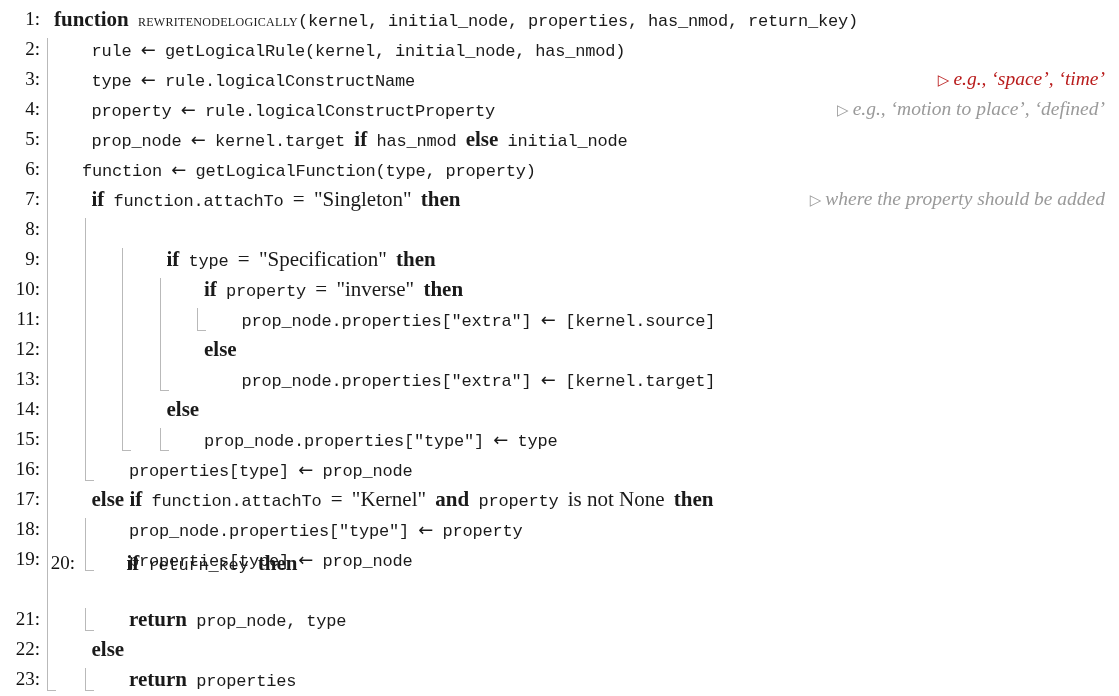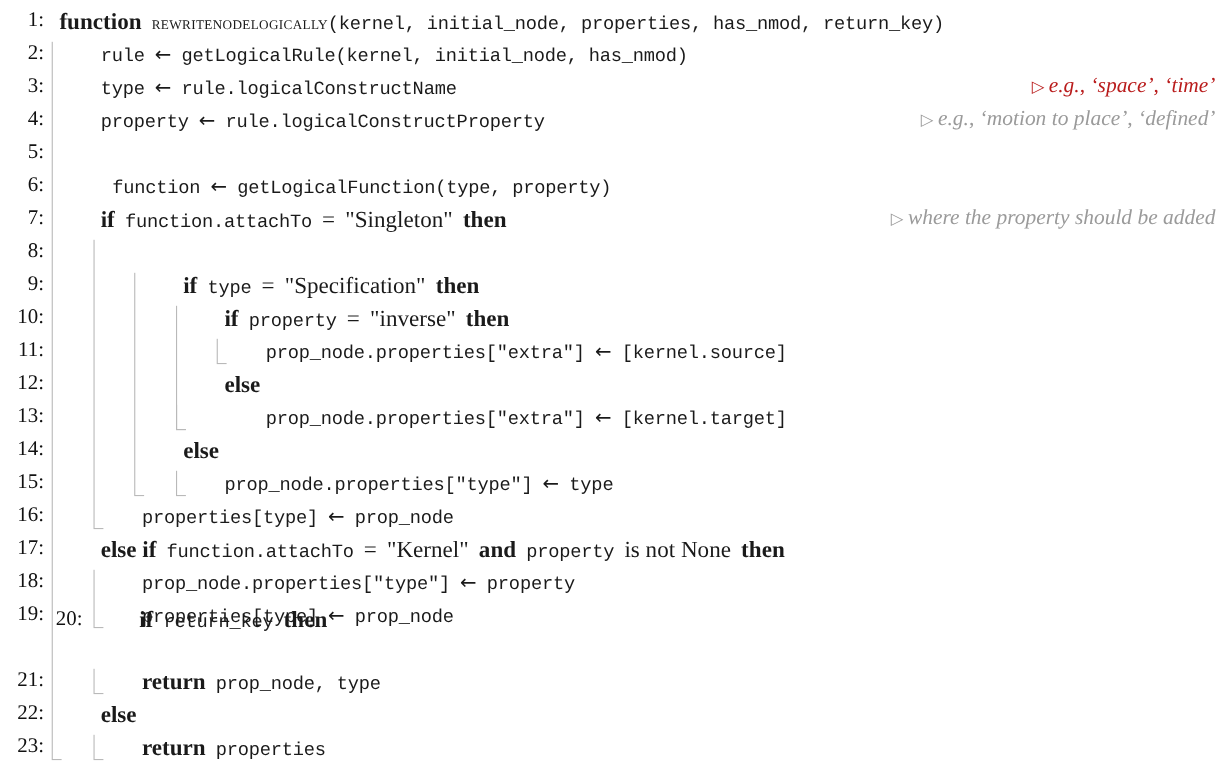--- a/index.html
+++ b/index.html
@@ -148,24 +148,25 @@
         <span class="code" style="left: 91.5px;"><span class="id">type</span>  <span class="arrow">←</span>  <span class="id">rule.logicalConstructName</span></span>
         <span class="comment" style="color: #b91c1c;"><span class="cmarker">▷</span><span>e.g., ‘space’, ‘time’</span></span>
       </div>
       <div class="line" style="top: 94px;">
         <span class="lineno">4</span>
         <span class="code" style="left: 91.5px;"><span class="id">property</span>  <span class="arrow">←</span>  <span class="id">rule.logicalConstructProperty</span></span>
         <span class="comment" style="color: rgb(154, 154, 154);"><span class="cmarker">▷</span><span>e.g., ‘motion to place’, ‘defined’</span></span>
       </div>
       <div class="line" style="top: 124px;">
         <span class="lineno">5</span>
+        <span class="code" style="left: 91.5px;"><span class="id">prop_node</span>  <span class="arrow">←</span>  <span class="id">kernel.target</span>  <span class="kw">if</span>  <span class="id">has_nmod</span>  <span class="kw">else</span>  <span class="id">initial_node</span></span>
       </div>
       <div class="line" style="top: 154px;">
         <span class="lineno">6</span>
-        <span class="code" style="left: 102px;"><span class="id">function</span>  <span class="arrow">←</span>  <span class="id">getLogicalFunction(type, property)</span></span>
+        <span class="code" style="left: 82px;"><span class="id">function</span>  <span class="arrow">←</span>  <span class="id">getLogicalFunction(type, property)</span></span>
       </div>
       <div class="line" style="top: 184px;">
         <span class="lineno">7</span>
         <span class="code" style="left: 91.5px;"><span class="kw">if</span>  <span class="id">function.attachTo</span>  <span class="txt">=</span>  <span class="txt">"Singleton"</span>  <span class="kw">then</span></span>
         <span class="comment" style="color: rgb(154, 154, 154);"><span class="cmarker">▷</span><span>where the property should be added</span></span>
       </div>
       <div class="line" style="top: 214px;">
         <span class="lineno">8</span>
       </div>
       <div class="line" style="top: 244px;">

